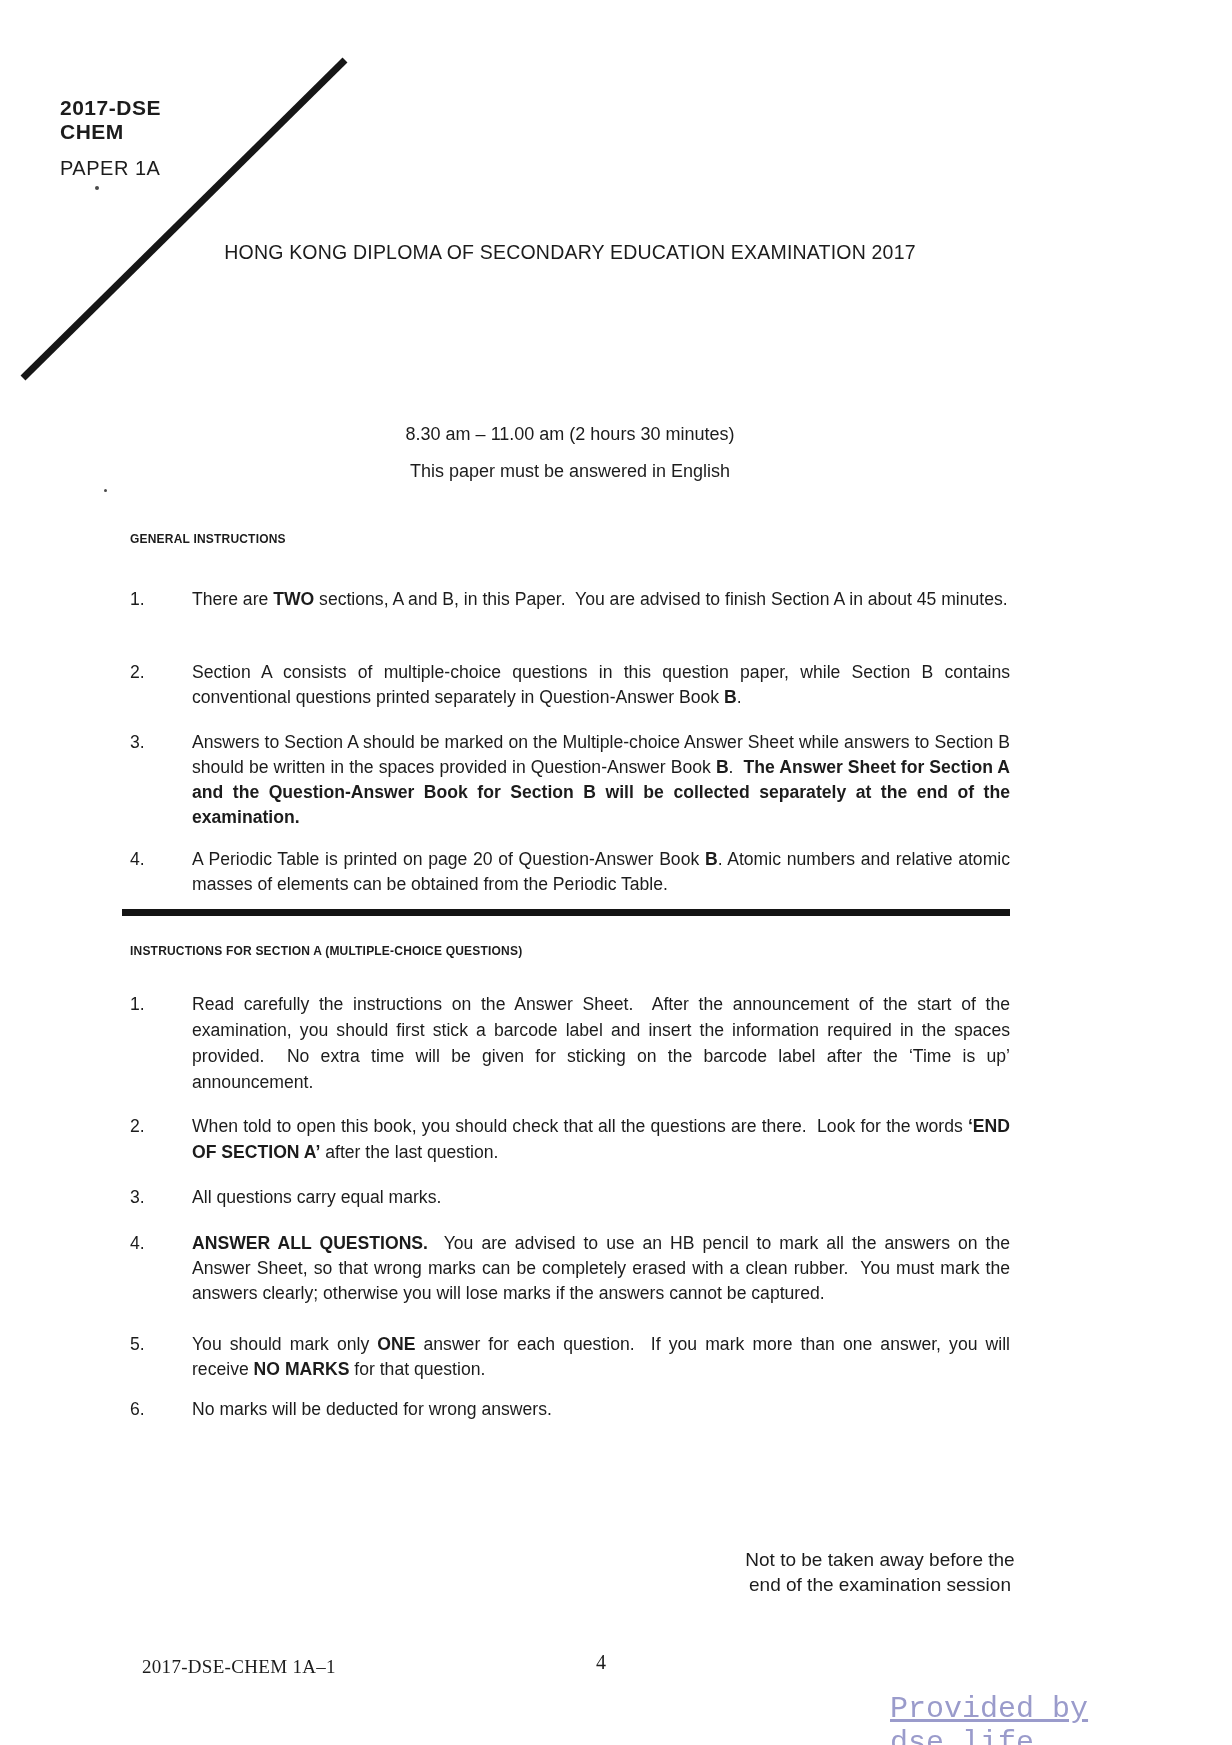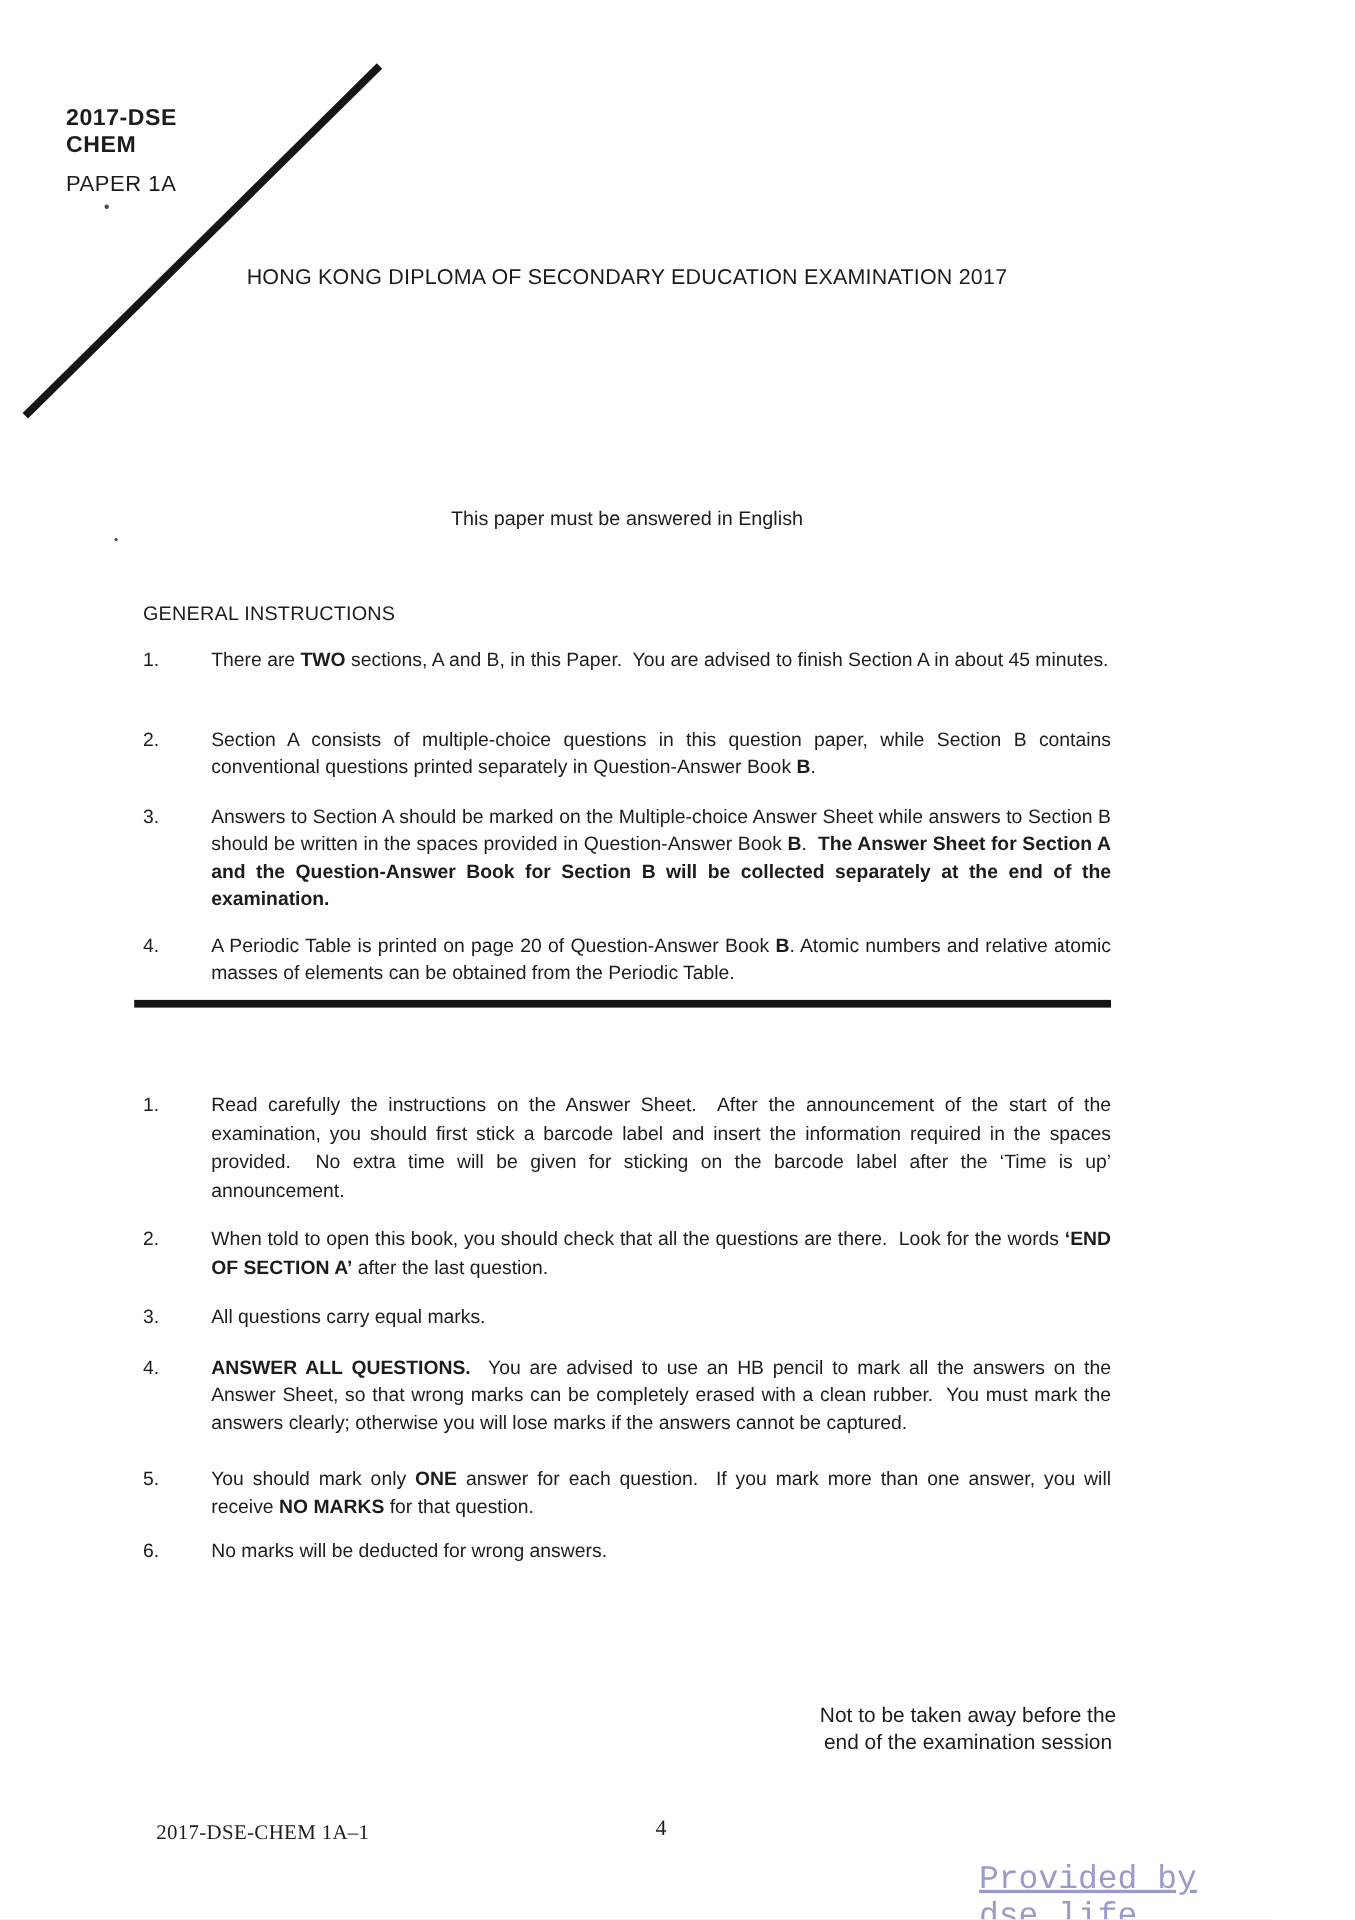--- a/index.html
+++ b/index.html
@@ -20,21 +20,21 @@
 
   
   .slash-svg { left: 0; top: 40px; }
 
   
   .center-col { left: 130px; width: 880px; text-align: center; }
   .hdr { font-size: 19.5px; letter-spacing: .2px; }
   .paper-title { font-size: 30px; font-weight: 700; letter-spacing: 1px; }
   .session { font-size: 18px; }
 
-  .sec-heading { left: 130px; font-size: 18px; font-weight: 400; letter-spacing: .2px; margin-top: 16px; }
+  .sec-heading { left: 130px; font-size: 12px; font-weight: 700; letter-spacing: .2px; }
 
   .item { left: 130px; width: 880px; display: flex; font-size: 17.6px; line-height: 25px; }
   .item .num { width: 62px; flex: 0 0 62px; }
   .item .body { flex: 1; text-align: justify; }
   .item.lh26 { line-height: 26px; }
 
   .divider { left: 122px; width: 888px; height: 7px; background: #141414; }
 
   .notice { left: 720px; width: 320px; text-align: center; font-size: 19px; line-height: 25px; }
 
@@ -60,20 +60,21 @@
 
   <div class="abs corner">
     <div>2017-DSE</div>
     <div>CHEM</div>
     <div class="paper-row">PAPER 1A</div>
   </div>
 
   <div class="abs center-col hdr" style="top:241px;">HONG KONG DIPLOMA OF SECONDARY EDUCATION EXAMINATION 2017</div>
 
 
+  <div class="abs center-col session" style="top:424px;">8.30 am – 11.00 am (2 hours 30 minutes)</div>
   <div class="abs center-col session" style="top:461px;">This paper must be answered in English</div>
 
   <div class="abs sec-heading" style="top:532px;">GENERAL INSTRUCTIONS</div>
 
   <div class="abs item" style="top:587px;">
     <span class="num">1.</span>
     <span class="body"><span>There are </span><b>TWO</b><span> sections, A and B, in this Paper.&nbsp; You are advised to finish Section A in about 45 minutes.</span></span>
   </div>
   <div class="abs item" style="top:660px;">
     <span class="num">2.</span>
@@ -83,20 +84,21 @@
     <span class="num">3.</span>
     <span class="body"><span>Answers to Section A should be marked on the Multiple-choice Answer Sheet while answers to Section B should be written in the spaces provided in Question-Answer Book </span><b>B</b><span>.&nbsp; </span><b>The Answer Sheet for Section A and the Question-Answer Book for Section B will be collected separately at the end of the examination.</b></span>
   </div>
   <div class="abs item" style="top:847px;">
     <span class="num">4.</span>
     <span class="body"><span>A Periodic Table is printed on page 20 of Question-Answer Book </span><b>B</b><span>. Atomic numbers and relative atomic masses of elements can be obtained from the Periodic Table.</span></span>
   </div>
 
   <div class="abs divider" style="top:909px;"></div>
 
+  <div class="abs sec-heading" style="top:944px;">INSTRUCTIONS FOR SECTION A (MULTIPLE-CHOICE QUESTIONS)</div>
 
   <div class="abs item lh26" style="top:991px;">
     <span class="num">1.</span>
     <span class="body"><span>Read carefully the instructions on the Answer Sheet.&nbsp; After the announcement of the start of the examination, you should first stick a barcode label and insert the information required in the spaces provided.&nbsp; No extra time will be given for sticking on the barcode label after the ‘Time is up’ announcement.</span></span>
   </div>
   <div class="abs item lh26" style="top:1113px;">
     <span class="num">2.</span>
     <span class="body"><span>When told to open this book, you should check that all the questions are there.&nbsp; Look for the words </span><b>‘END OF SECTION A’</b><span> after the last question.</span></span>
   </div>
   <div class="abs item" style="top:1185px;">

